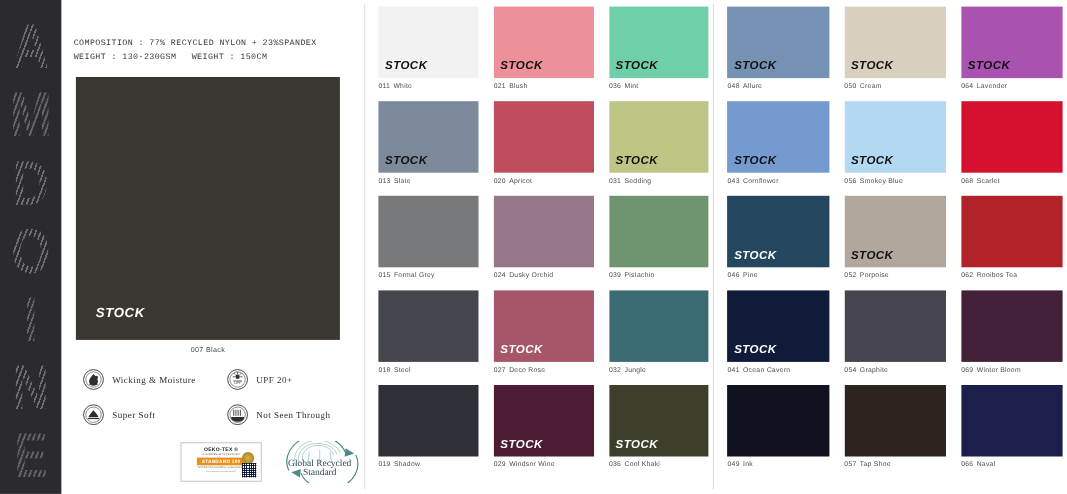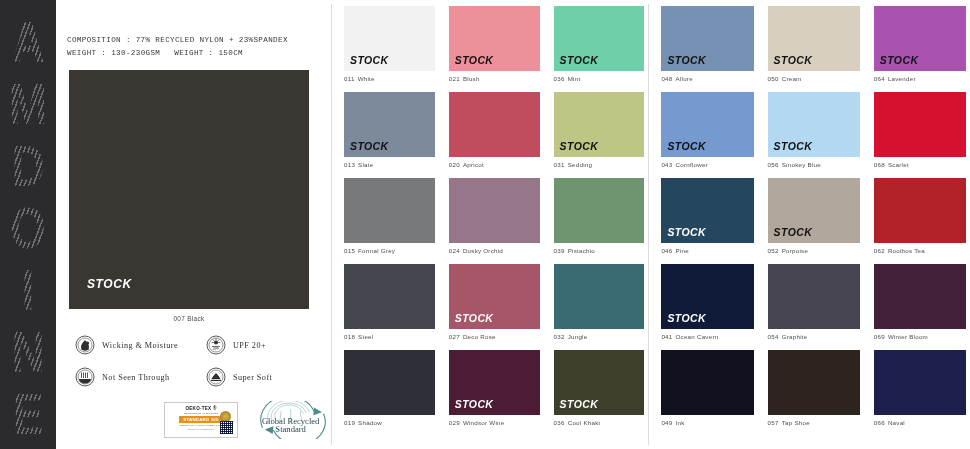--- a/index.html
+++ b/index.html
@@ -258,42 +258,42 @@
           </svg>
         </span>
         <span class="feature-label">UPF  20+</span>
       </div>
 
       <div class="feature">
         <span class="feature-icon">
           <svg viewBox="0 0 40 40" width="20" height="20">
             <circle cx="20" cy="20" r="18" fill="none" stroke="#2f2f2f" stroke-width="1.6"></circle>
             <circle cx="20" cy="20" r="14" fill="none" stroke="#2f2f2f" stroke-width="1"></circle>
+            <path d="M20 12 C15 18 11 22 11 24.5 L29 24.5 C29 22 25 18 20 12 Z" fill="#2f2f2f"></path>
+            <rect x="10" y="26" width="20" height="2" fill="#2f2f2f"></rect>
+          </svg>
+        </span>
+        <span class="feature-label">Super Soft</span>
+      </div>
+
+      <div class="feature">
+        <span class="feature-icon">
+          <svg viewBox="0 0 40 40" width="20" height="20">
+            <circle cx="20" cy="20" r="18" fill="none" stroke="#2f2f2f" stroke-width="1.6"></circle>
+            <circle cx="20" cy="20" r="14" fill="none" stroke="#2f2f2f" stroke-width="1"></circle>
             <g stroke="#2f2f2f" stroke-width="1.6">
               <line x1="13" y1="11" x2="13" y2="22"></line>
               <line x1="17" y1="11" x2="17" y2="22"></line>
               <line x1="21" y1="11" x2="21" y2="22"></line>
               <line x1="25" y1="11" x2="25" y2="22"></line>
             </g>
             <path d="M8 24 A12 9 0 0 0 32 24 Z" fill="#2f2f2f"></path>
           </svg>
         </span>
         <span class="feature-label">Not Seen Through</span>
-      </div>
-
-      <div class="feature">
-        <span class="feature-icon">
-          <svg viewBox="0 0 40 40" width="20" height="20">
-            <circle cx="20" cy="20" r="18" fill="none" stroke="#2f2f2f" stroke-width="1.6"></circle>
-            <circle cx="20" cy="20" r="14" fill="none" stroke="#2f2f2f" stroke-width="1"></circle>
-            <path d="M20 12 C15 18 11 22 11 24.5 L29 24.5 C29 22 25 18 20 12 Z" fill="#2f2f2f"></path>
-            <rect x="10" y="26" width="20" height="2" fill="#2f2f2f"></rect>
-          </svg>
-        </span>
-        <span class="feature-label">Super Soft</span>
       </div>
     </div>
 
     <div class="certs">
       <div class="oeko">
         <div class="oeko-t1">OEKO-TEX ®</div>
         <div class="oeko-t2">CONFIDENCE IN TEXTILES</div>
         <div class="oeko-bar">STANDARD 100</div>
         <div class="oeko-t3">TESTED FOR HARMFUL SUBSTANCES</div>
         <div class="oeko-t4">www.oeko-tex.com/standard100</div>

